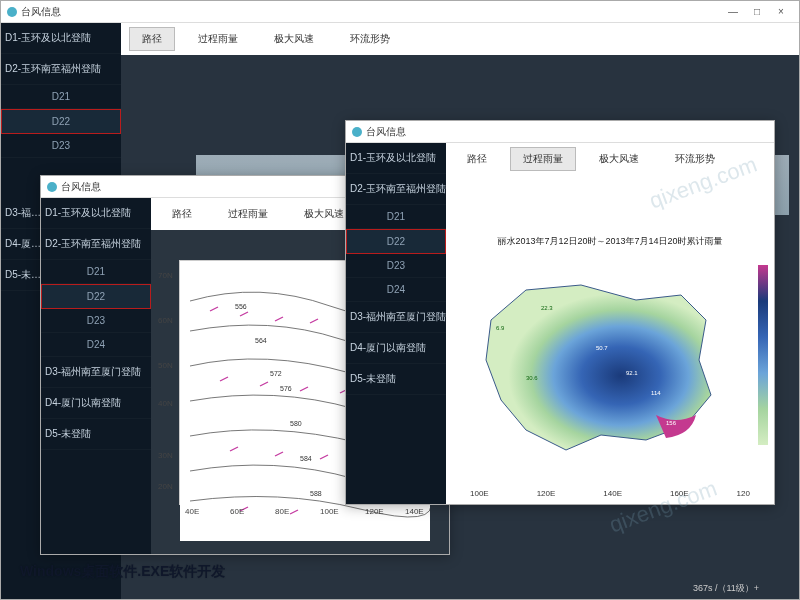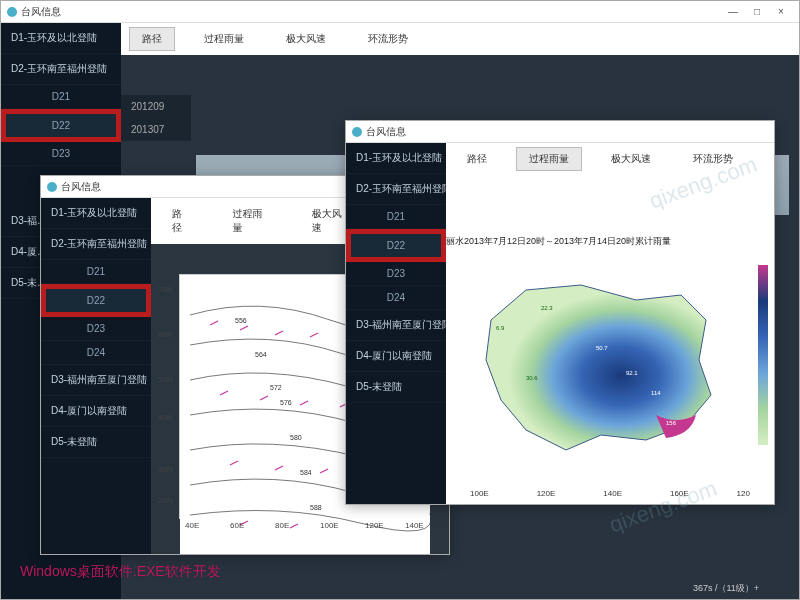--- a/index.html
+++ b/index.html
@@ -4,35 +4,35 @@
 <style>
 *{box-sizing:border-box;margin:0;padding:0;font-family:"Microsoft YaHei",sans-serif}
 body{width:800px;height:600px;background:#e8e8e8;position:relative;overflow:hidden}
 .win{position:absolute;background:#fff;border:1px solid #aaa;box-shadow:0 2px 12px rgba(0,0,0,.3)}
 .titlebar{height:22px;background:#fff;display:flex;align-items:center;padding:3px 6px;font-size:10px;color:#333;border-bottom:1px solid #ddd}
 .titlebar .ico{width:10px;height:10px;border-radius:50%;background:#4ab0c9;margin-right:4px}
 .titlebar .sp{flex:1}
 .titlebar .wbtn{width:24px;height:18px;display:flex;align-items:center;justify-content:center;font-size:10px;color:#555;cursor:pointer}
 .body{display:flex;height:calc(100% - 22px);background:#1a2530}
 .sidebar{background:#0d1824;color:#c8d4e0;font-size:10px;overflow:hidden}
-.sbitem{padding:8px 10px;border-bottom:1px solid rgba(255,255,255,.03);cursor:pointer;white-space:nowrap}
-.sbitem.sel{border:5px solid #b91c1c;background:rgba(90,141,176,.15)}
+.sbitem{padding:8px 4px;border-bottom:1px solid rgba(255,255,255,.03);cursor:pointer;white-space:nowrap}
+.sbitem.sel{border:1px solid #b91c1c;background:rgba(90,141,176,.15)}
 .sbitem.sub{text-align:center;padding:6px 10px;color:#8fa2b5}
 .main{flex:1;background:#1f2d3a;display:flex;flex-direction:column}
-.tabs{background:#fff;display:flex;padding:4px 8px;gap:16px}
+.tabs{background:#fff;display:flex;padding:4px 8px;gap:10px}
 .tab{padding:4px 12px;font-size:10px;color:#333;cursor:pointer;border:1px solid transparent}
 .tab.active{background:#e8e8e8;border:1px solid #bbb}
 .content{flex:1;background:#28333f;position:relative;overflow:hidden}
 .sublist{background:#1a252f;color:#aaa;font-size:10px}
 .subli{padding:6px 10px;cursor:pointer}
 .chart{position:absolute;background:#fff;border:1px solid #ccc}
 .axis{position:absolute;font-size:8px;color:#444}
-.overlay-text{position:absolute;bottom:18px;left:20px;font-size:14px;font-weight:normal;color:#be185d;line-height:1.6;text-shadow:0 0 2px rgba(0,0,0,.2)}
+.overlay-text{position:absolute;bottom:18px;left:20px;font-size:14px;font-weight:bold;color:#0f172a;line-height:1.6;text-shadow:0 0 2px rgba(0,0,0,.2)}
 .watermark{position:absolute;color:rgba(120,160,180,.25);font-size:22px;transform:rotate(-20deg);pointer-events:none}
-.map-title{position:absolute;font-size:9px;color:#222;width:100%}
+.map-title{position:absolute;font-size:9px;color:#222;text-align:center;width:100%}
 svg{display:block}
 </style>
 </head>
 <body>
 
 <div class="win" style="left:0;top:0;width:800px;height:600px">
   <div class="titlebar">
     <span class="ico"></span>
     <span>台风信息</span>
     <span class="sp"></span>
@@ -53,24 +53,20 @@
       <div class="sbitem">D5-未…</div>
     </div>
     <div class="main">
       <div class="tabs">
         <div class="tab active">路径</div>
         <div class="tab">过程雨量</div>
         <div class="tab">极大风速</div>
         <div class="tab">环流形势</div>
       </div>
       <div class="content">
-        <div class="sublist" style="width:70px;position:absolute;left:0;top:40px">
-          <div class="subli">201209</div>
-          <div class="subli">201307</div>
-        </div>
         <div style="position:absolute;left:75px;top:100px;right:10px;height:60px;background:linear-gradient(#cfe0ea,#b8d0dc);opacity:.7">
           <span class="axis" style="bottom:2px;left:40%">东经118</span>
           <span class="axis" style="bottom:2px;left:75%">东经122</span>
         </div>
         <div style="position:absolute;bottom:4px;right:40px;color:#ccc;font-size:9px">367s /（11级）+</div>
       </div>
     </div>
   </div>
 </div>
 

